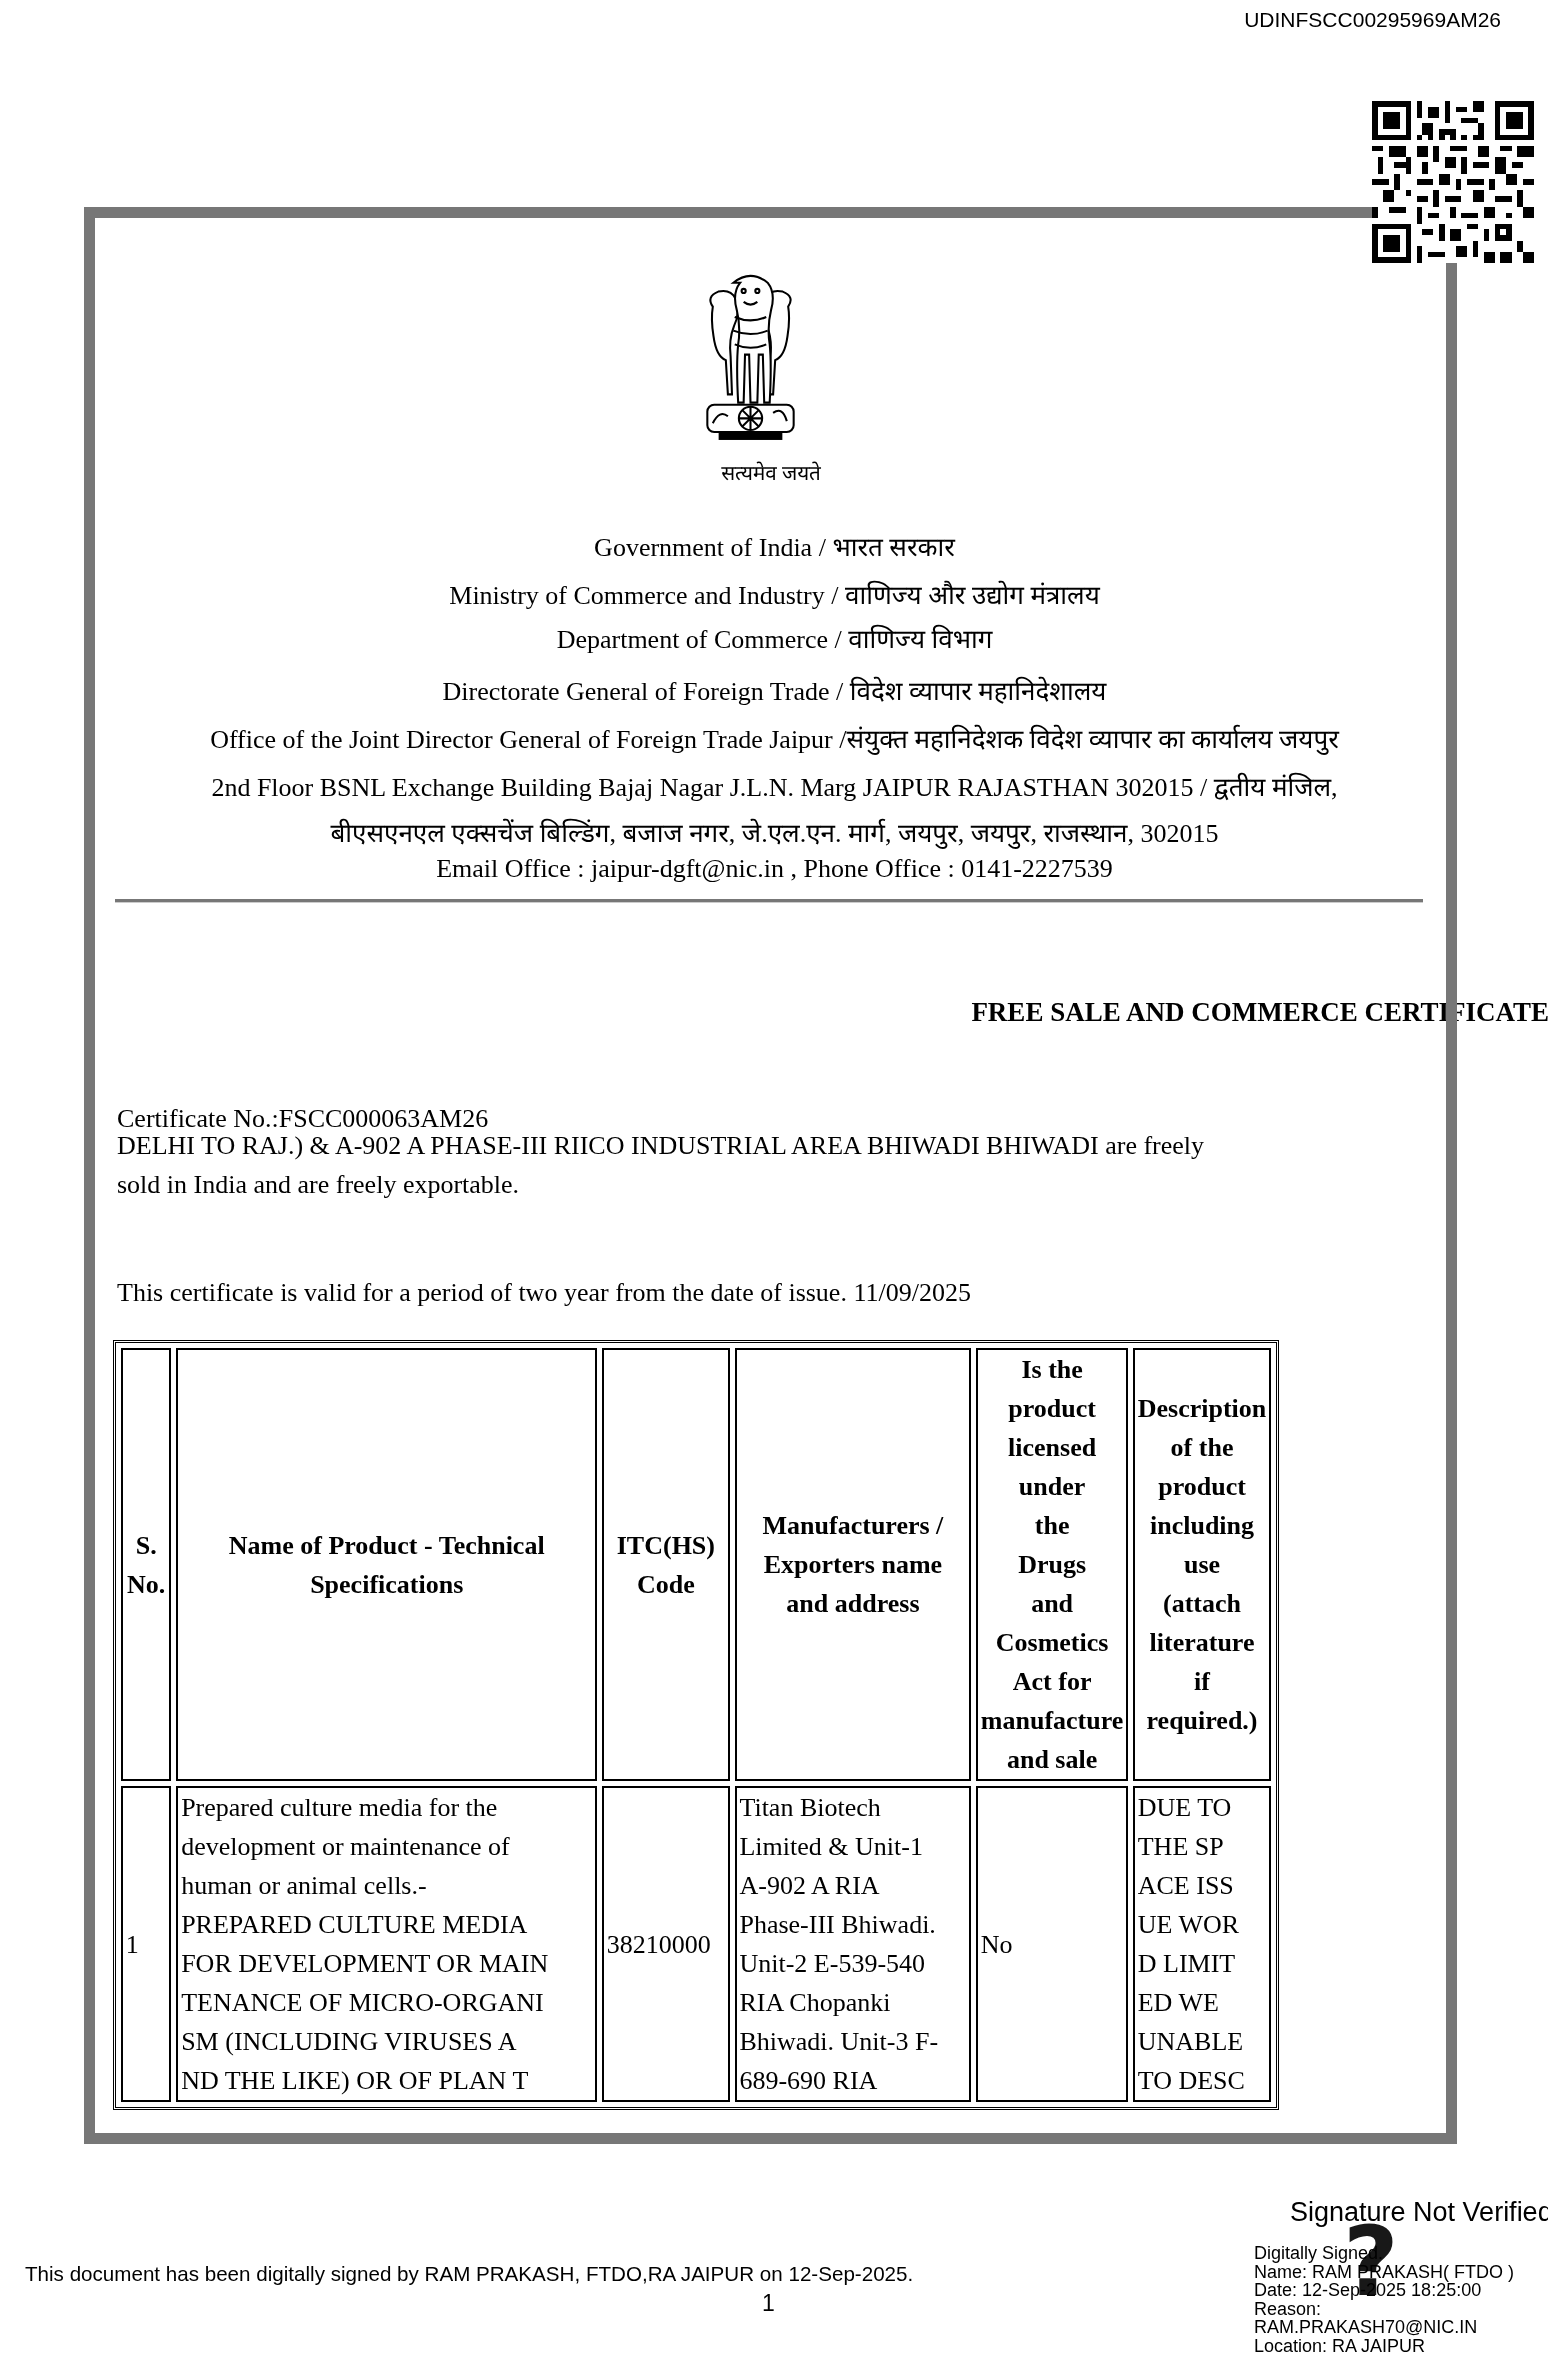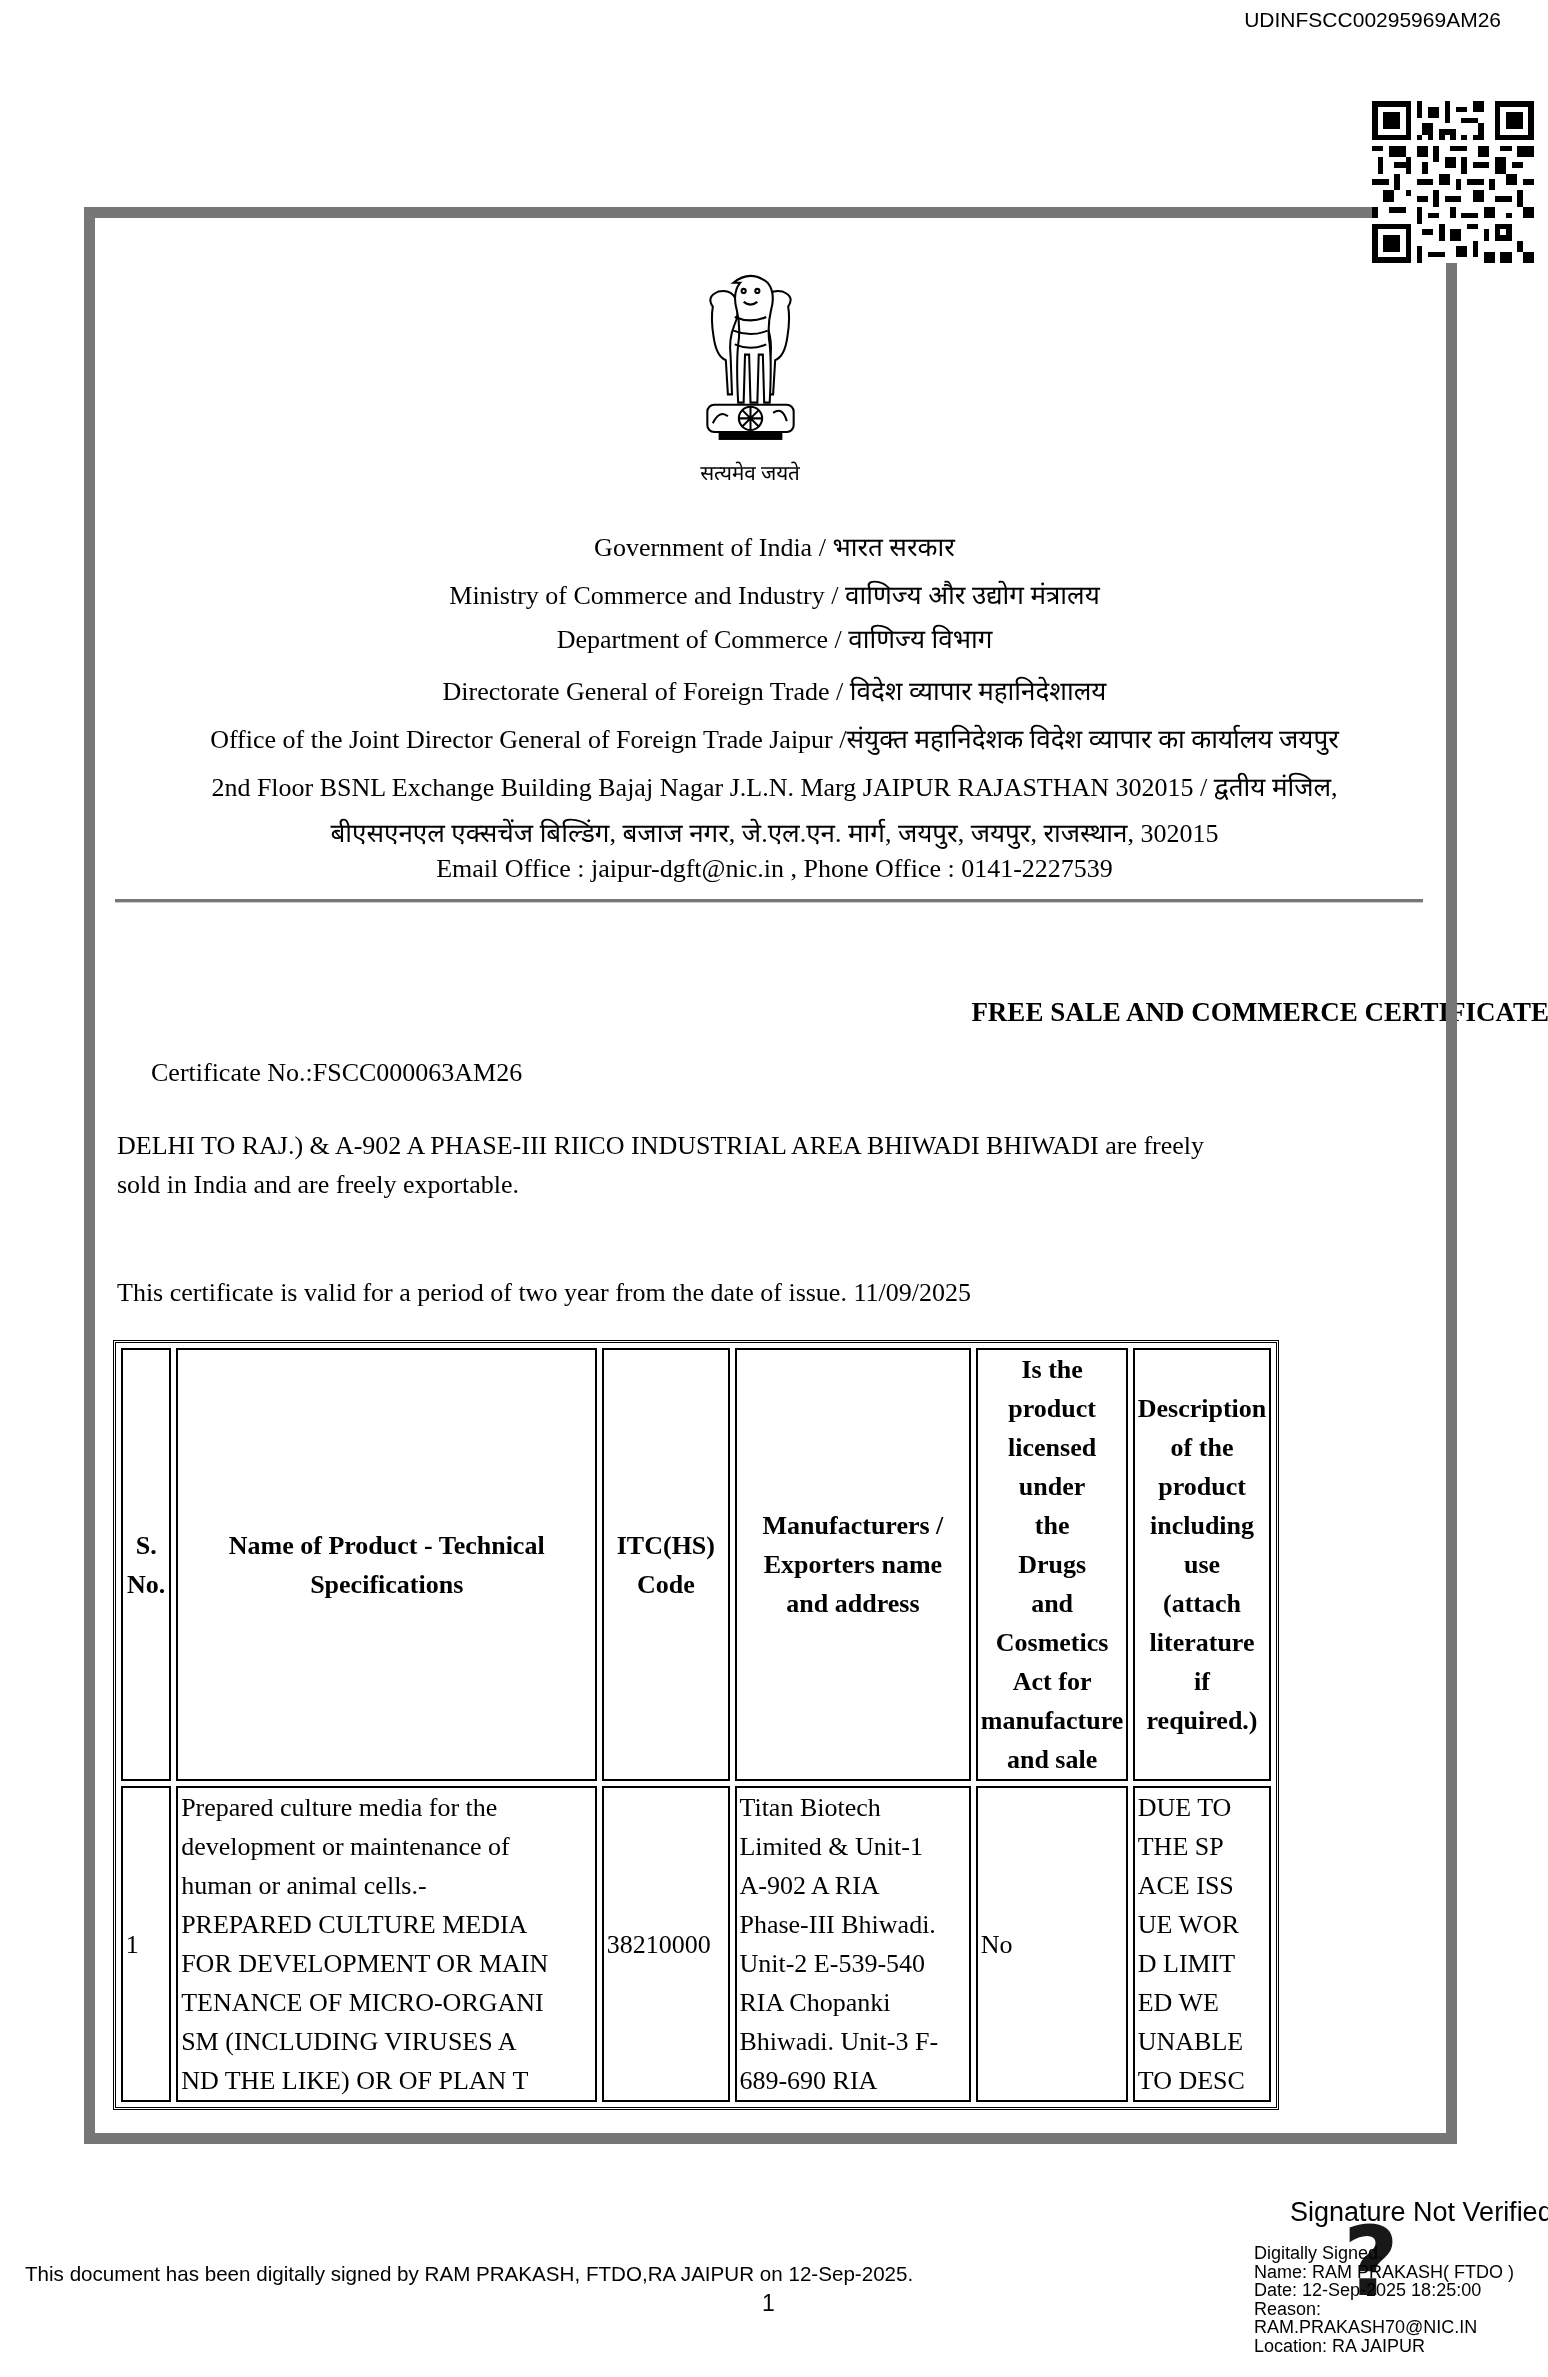--- a/index.html
+++ b/index.html
@@ -2,21 +2,21 @@
 <html style="font-size:11px"><head>
 <meta charset="utf-8">
 <style>
   html, body { margin:0; padding:0; background:#fff; }
   body { width:1549px; height:2377px; position:relative; overflow:hidden; font-family:"Liberation Serif", serif; color:#000; }
   .abs { position:absolute; }
   .udin { right:48px; top:8.2px; font-family:"Liberation Sans", sans-serif; font-size:21px; }
   .qr { left:1372px; top:101px; width:162px; height:162px; background:#fff; z-index:3; }
   .frame { left:84px; top:207px; width:1373px; height:1937px; box-sizing:border-box; border:11px solid #777; z-index:2; }
   .emblem { left:692px; top:269px; width:117px; height:185px; }
-  .motto { left:685px; top:458px; width:130px; text-align:center; font-size:20.6px; }
+  .motto { left:706px; top:458px; width:130px; text-align:center; font-size:20.6px; }
   .hline { left:0; width:1549px; text-align:center; font-size:26px; white-space:nowrap; }
   .sep { left:115px; top:899px; width:1308px; height:3.4px; background:#777; border-bottom:1.4px solid #ccc; }
   .title { left:0; width:1549px; top:997px; text-align:right; font-weight:bold; font-size:27px; }
   .body-text { left:117px; font-size:26px; line-height:39px; width:1316px; }
   table.cert { position:absolute; left:113px; top:1340px; width:1166px; border:3.4px double #000; border-collapse:separate; border-spacing:5.5px; }
   table.cert td, table.cert th { border:2.7px double #000; padding:0 2.7px; vertical-align:middle; font-size:26px; line-height:39px; }
   table.cert th { font-weight:bold; text-align:center; }
   table.cert td { text-align:left; }
   .c1{width:42px;} .c2{width:425px;} .c3{width:123px;} .c4{width:236px;} .c5{width:123px;} .c6{width:122px;}
   .overflow { white-space:nowrap; }
@@ -146,21 +146,21 @@
 <div class="abs hline" style="top:620px;">Department of Commerce / वाणिज्य विभाग</div>
 <div class="abs hline" style="top:672px;">Directorate General of Foreign Trade / विदेश व्यापार महानिदेशालय</div>
 <div class="abs hline" style="top:720px;">Office of the Joint Director General of Foreign Trade Jaipur   /संयुक्त महानिदेशक विदेश व्यापार का कार्यालय जयपुर</div>
 <div class="abs hline" style="top:768px;">2nd Floor BSNL Exchange Building Bajaj Nagar J.L.N. Marg JAIPUR RAJASTHAN 302015  / द्वतीय मंजिल,</div>
 <div class="abs hline" style="top:814px;">बीएसएनएल एक्सचेंज बिल्डिंग, बजाज नगर, जे.एल.एन. मार्ग, जयपुर, जयपुर, राजस्थान, 302015</div>
 <div class="abs hline" style="top:854px;">Email Office : jaipur-dgft@nic.in  , Phone Office :   0141-2227539</div>
 
 <div class="abs sep"></div>
 
 <div class="abs title">FREE SALE AND COMMERCE CERTIFICATE</div>
-<div class="abs body-text" style="top:1053px;margin-left:34px;">Certificate No.:FSCC000063AM26</div>
+<div class="abs body-text" style="top:1099px;">Certificate No.:FSCC000063AM26</div>
 <div class="abs body-text" style="top:1126px;">
   <div>DELHI TO RAJ.) &amp;  A-902 A PHASE-III RIICO INDUSTRIAL AREA BHIWADI BHIWADI   are freely</div>
   <div>sold in India and are freely exportable.</div>
 </div>
 <div class="abs body-text" style="top:1273px;">This certificate is valid for a period of two year from the date of issue.  11/09/2025</div>
 
 <table class="cert">
   <tbody>
       <tr style="height:430px;">
     <th class="c1">

